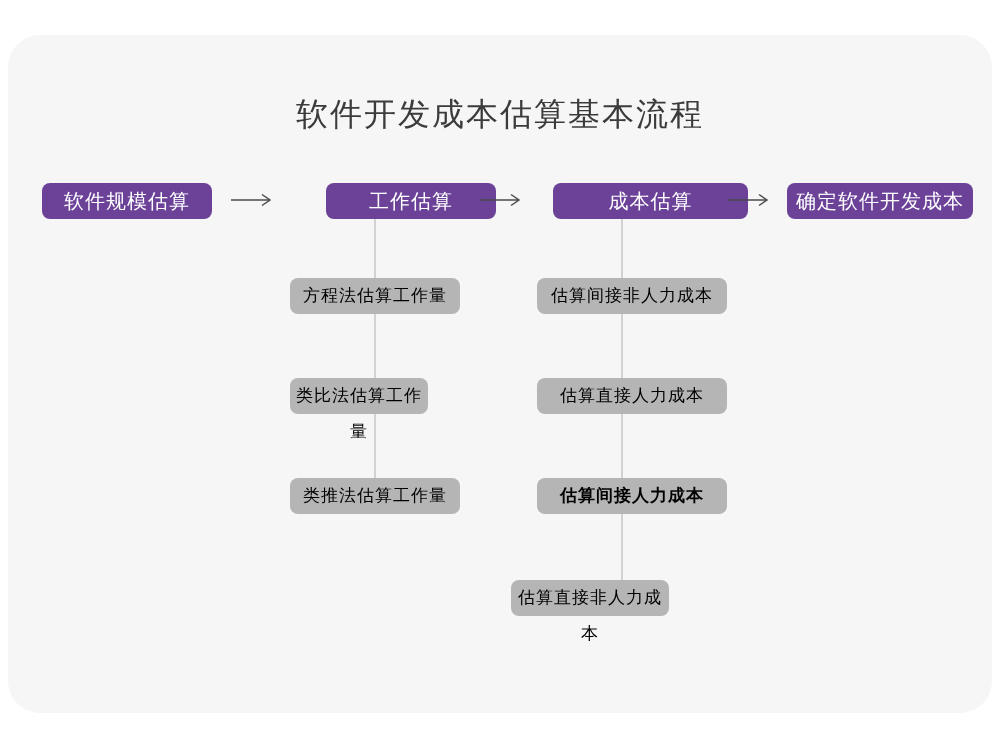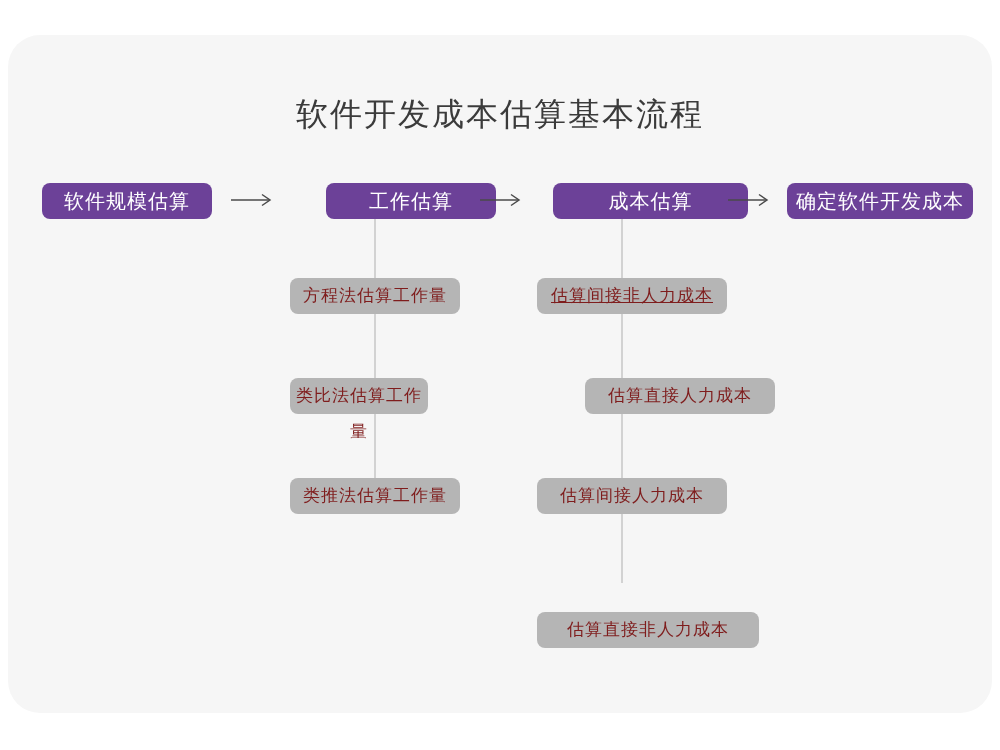--- a/index.html
+++ b/index.html
@@ -42,21 +42,21 @@
     line-height:36px;
     text-align:center;
     letter-spacing:1px;
     z-index:2;
   }
   .sub-box {
     position:absolute;
     height:36px;
     background:#b5b5b5;
     border-radius:8px;
-    color:#7f1d1d;
+    color:#000000;
     font-size:17px;
     line-height:36px;
     text-align:center;
     letter-spacing:1px;
     z-index:2;
   }
   .vline {
     position:absolute;
     width:2px;
     background:#d2d2d2;
@@ -99,17 +99,17 @@
     <line x1="1" y1="7" x2="39" y2="7" stroke="#4a4a4a" stroke-width="1.5"></line>
     <path d="M32 1.5 L40 7 L32 12.5" fill="none" stroke="#4a4a4a" stroke-width="1.5"></path>
   </svg>
 
   <div class="stage-box" style="left:787px; width:186px;">确定软件开发成本</div>
 
   <div class="sub-box" style="left:290px; top:278px; width:170px;">方程法估算工作量</div>
   <div class="sub-box" style="left:290px; top:378px; width:138px;">类比法估算工作量</div>
   <div class="sub-box" style="left:290px; top:478px; width:170px;">类推法估算工作量</div>
 
-  <div class="sub-box" style="left:537px; top:278px; width:190px;text-decoration:underline;">估算间接非人力成本</div>
-  <div class="sub-box" style="left:537px; top:378px; width:190px;margin-left:48px;">估算直接人力成本</div>
-  <div class="sub-box" style="left:537px; top:478px; width:190px;">估算间接人力成本</div>
-  <div class="sub-box" style="left:537px; top:580px; width:222px;margin-top:32px;">估算直接非人力成本</div>
+  <div class="sub-box" style="left:537px; top:278px; width:190px;">估算间接非人力成本</div>
+  <div class="sub-box" style="left:537px; top:378px; width:190px;">估算直接人力成本</div>
+  <div class="sub-box" style="left:537px; top:478px; width:190px;font-weight:bold;">估算间接人力成本</div>
+  <div class="sub-box" style="left:511px; top:580px; width:158px;">估算直接非人力成本</div>
 </div>
 
 </body></html>

